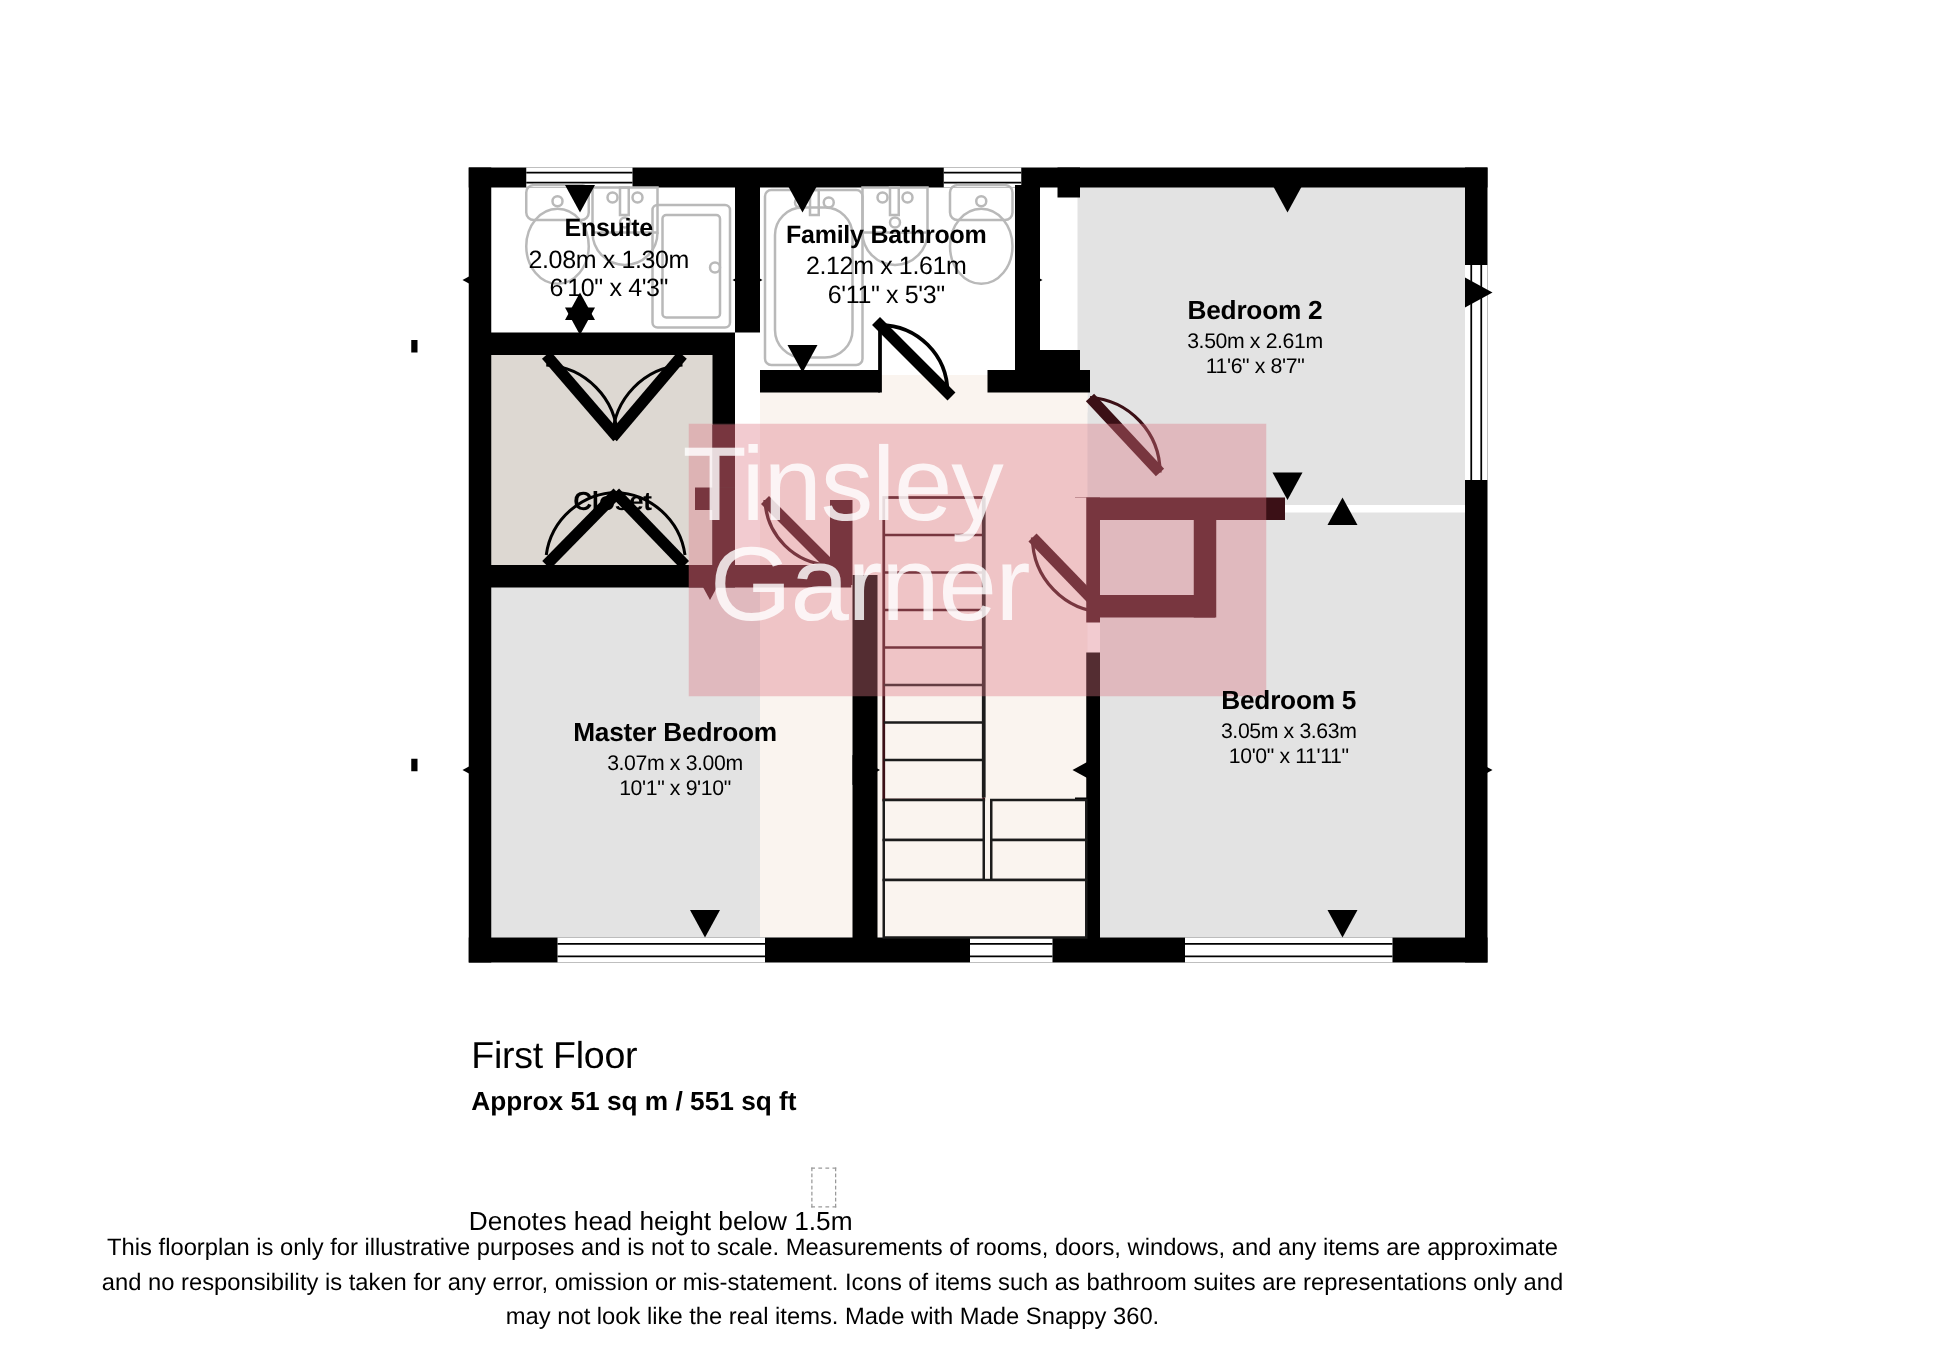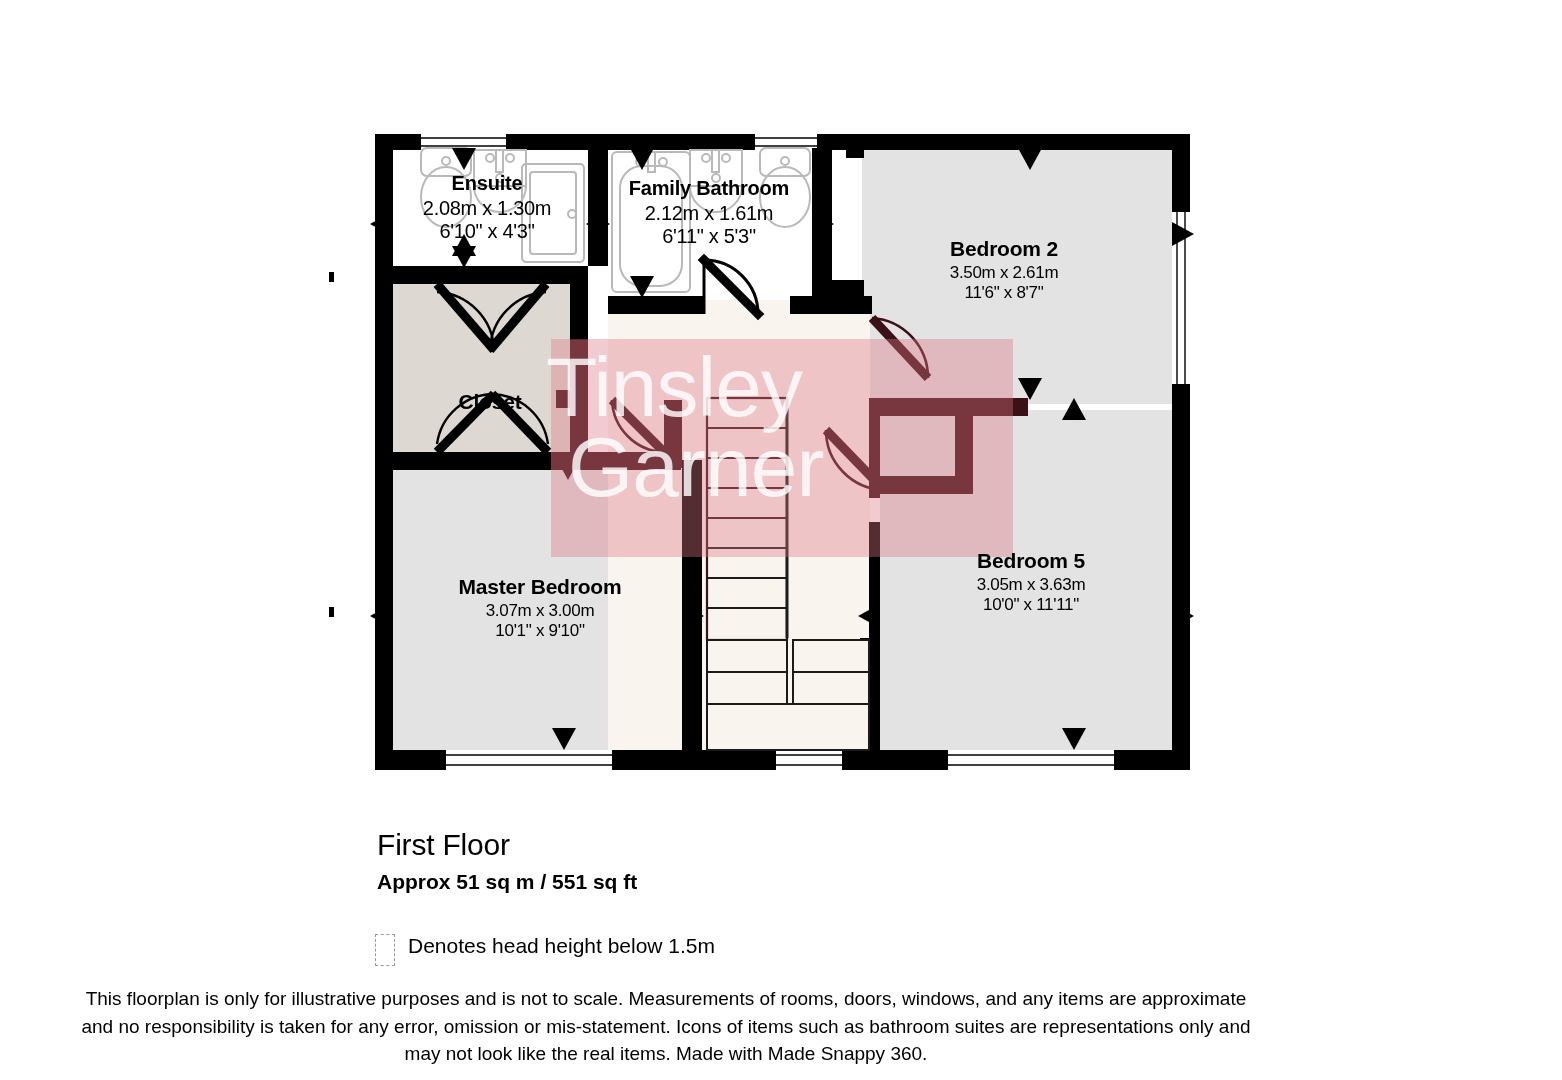--- a/index.html
+++ b/index.html
@@ -107,21 +107,22 @@
     left: 377px;
     top: 58px;
     font-size: 21px;
     font-weight: bold;
   }
   #legend {
     position: absolute;
     left: 375px;
     top: 122px;
     display: flex;
-    align-items: flex-start;
+    align-items: flex-end;
+    flex-direction: column;
   }
   #legend-swatch {
     width: 18px;
     height: 30px;
     border: 1px dashed #999999;
     background: #ffffff;
     margin-right: 13px;
   }
   #legend-text {
     font-size: 21px;

